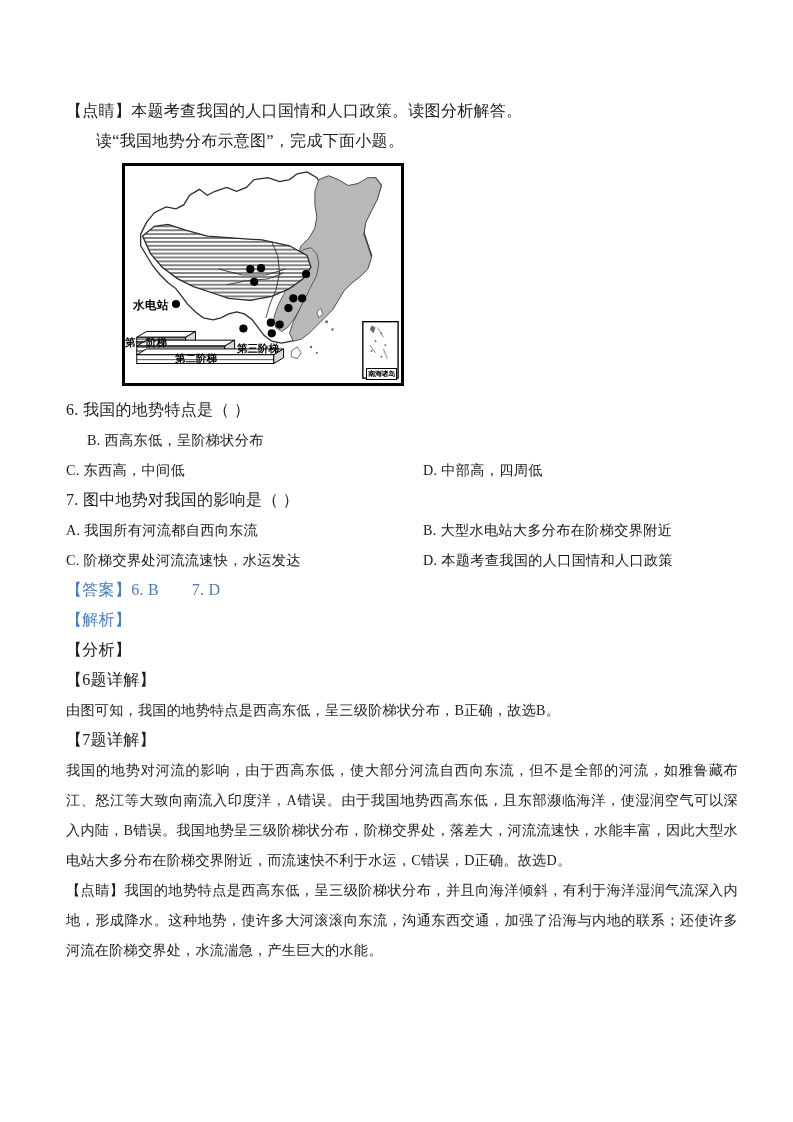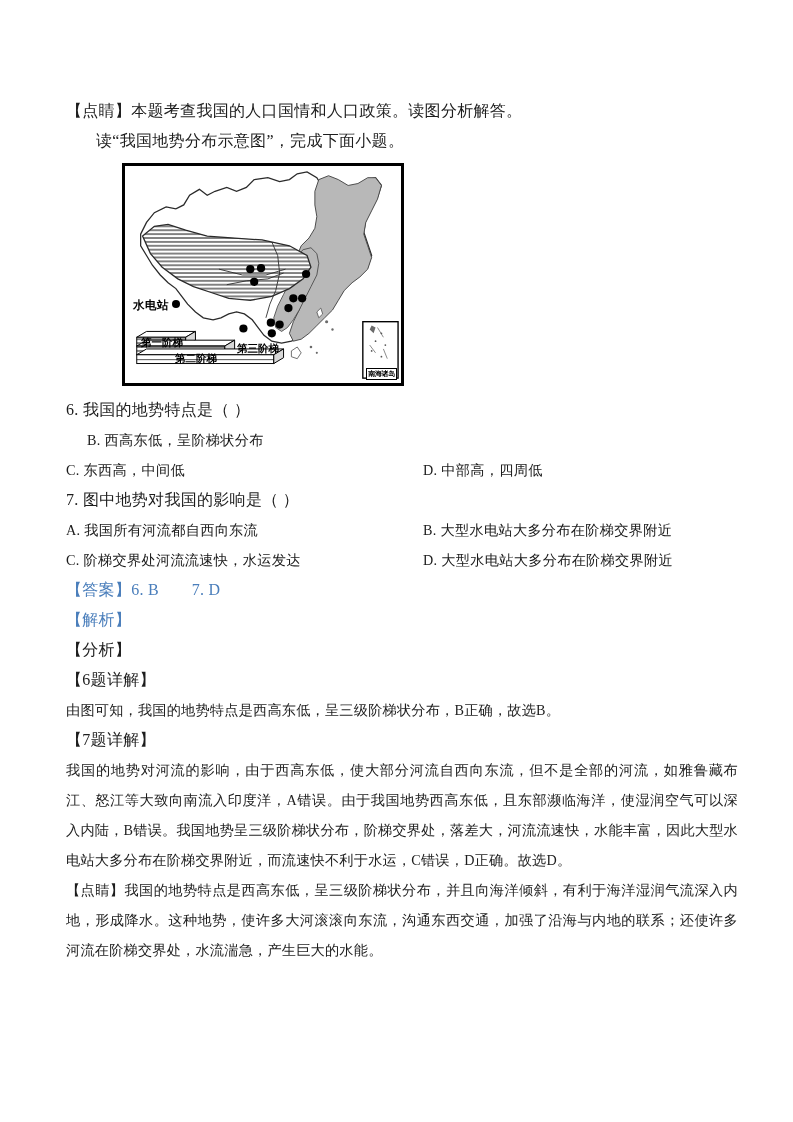--- a/index.html
+++ b/index.html
@@ -98,21 +98,21 @@
   }
   .step-label {
     position: absolute;
     font-size: 10.5px;
     font-weight: bold;
     font-family: "Liberation Sans", "DejaVu Sans", sans-serif;
     color: #000;
     letter-spacing: 0px;
     white-space: nowrap;
   }
-  .step-1 { left: 16px;  top: 170px; }
+  .step-1 { left: 0;  top: 170px; }
   .step-2 { left: 50px; top: 186px; }
   .step-3 { left: 112px; top: 176px; text-align: center; }
 
   .inset-label {
     position: absolute;
     right: 4px;
     bottom: 3px;
     font-size: 7px;
     font-family: "Liberation Sans", "DejaVu Sans", sans-serif;
     font-weight: bold;
@@ -254,21 +254,21 @@
       <div class="col right">D. 中部高，四周低</div>
     </div>
 
     <div class="line">7. 图中地势对我国的影响是（    ）</div>
     <div class="optrow">
       <div class="col">A. 我国所有河流都自西向东流</div>
       <div class="col right">B. 大型水电站大多分布在阶梯交界附近</div>
     </div>
     <div class="optrow">
       <div class="col">C. 阶梯交界处河流流速快，水运发达</div>
-      <div class="col right">D. 大型水电站大多分布在阶梯交界附近</div>
+      <div class="col right">D. 本题考查我国的人口国情和人口政策</div>
     </div>
 
     <div class="line blue"><span>【答案】</span><span>6. B　　7. D</span></div>
 
     <div class="line blue">【解析】</div>
 
     <div class="line">【分析】</div>
 
     <div class="line">【6题详解】</div>
     <div class="para">由图可知，我国的地势特点是西高东低，呈三级阶梯状分布，B正确，故选B。</div>

